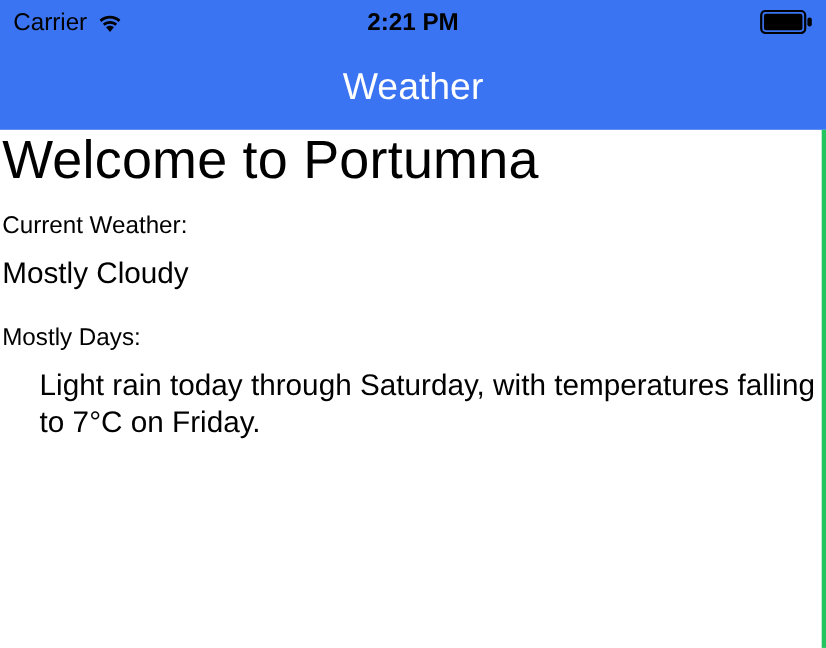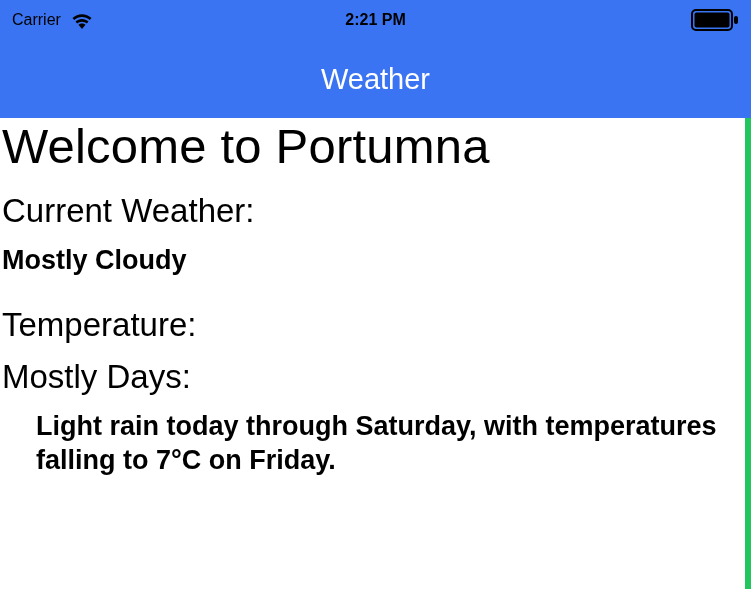--- a/index.html
+++ b/index.html
@@ -15,21 +15,21 @@
       overflow: hidden;
     }
     .status-bar {
       height: 40px;
       background: #3b74f2;
       display: flex;
       align-items: center;
       justify-content: space-between;
       padding: 0 12px;
       color: #000;
-      font-size: 16px;
+      font-size: 22px;
       font-weight: 400;
     }
     .status-left {
       display: flex;
       align-items: center;
       gap: 8px;
     }
     .wifi-icon svg {
       display: block;
     }
@@ -46,43 +46,43 @@
     .battery-icon svg {
       display: block;
     }
     .nav-bar {
       height: 78px;
       background: #3b74f2;
       display: flex;
       align-items: center;
       justify-content: center;
       color: #fff;
-      font-size: 29px;
+      font-size: 34px;
       font-weight: 400;
     }
     .content {
       padding: 0 4px 4px 2px;
-      border-right: 6px solid #22c55e;
+      border-right: 4px solid #22c55e;
       height: calc(589px - 118px);
     }
     .welcome-title {
       font-size: 49px;
       font-weight: 400;
       margin-top: 0;
       margin-bottom: 18px;
       letter-spacing: 0.2px;
     }
     .section-label {
-      font-size: 33px;
+      font-size: 22px;
       font-weight: 400;
       margin-bottom: 14px;
     }
     .section-value {
       font-size: 27px;
-      font-weight: 700;
+      font-weight: 400;
       margin-bottom: 28px;
       line-height: 1.25;
     }
     .section-value.last {
       margin-bottom: 0;
       margin-left: 34px;
     }
   </style>
 </head>
 <body>
@@ -113,17 +113,16 @@
 <div class="nav-bar">
   <span>Weather</span>
 </div>
 
 <div class="content">
   <h1 class="welcome-title">Welcome to Portumna</h1>
 
   <div class="section-label">Current Weather:</div>
   <div class="section-value">Mostly Cloudy</div>
 
-  <div class="section-label">Temperature:</div>
 
   <div class="section-label">Mostly Days:</div>
   <div class="section-value last">Light rain today through Saturday, with temperatures falling to 7°C on Friday.</div>
 </div>
 
 </body></html>

